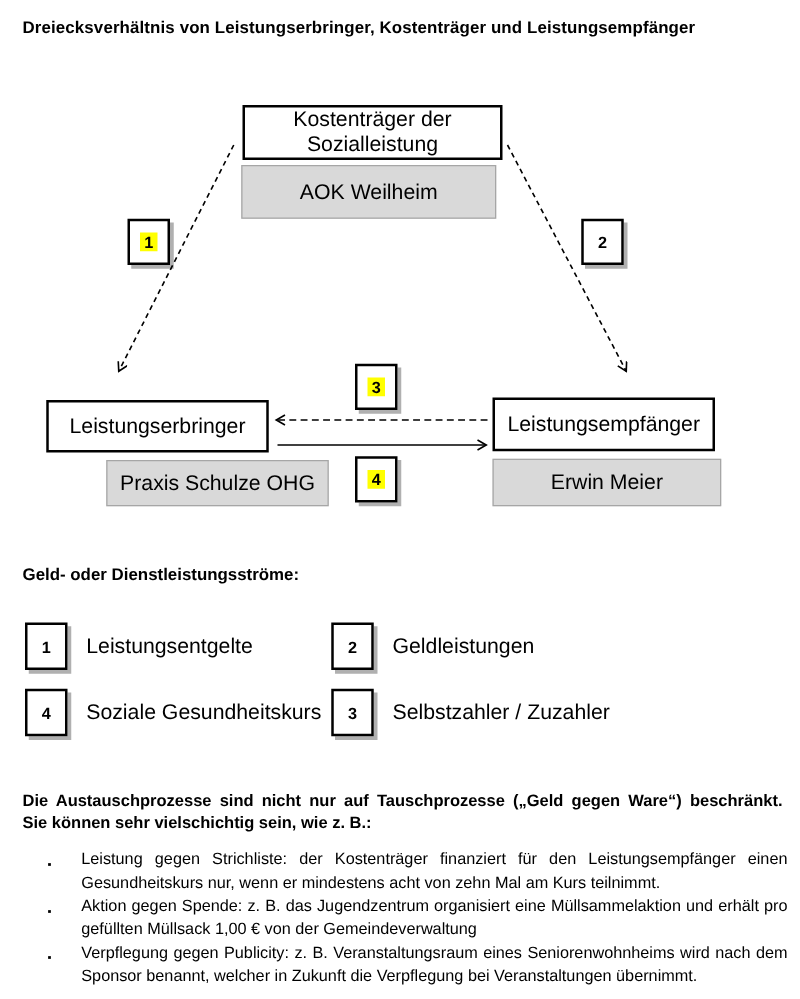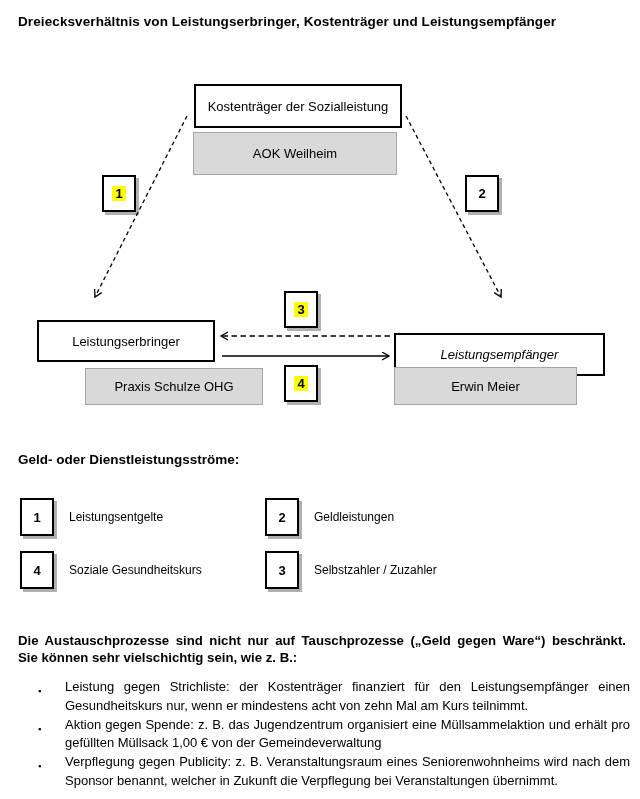--- a/index.html
+++ b/index.html
@@ -2,49 +2,49 @@
 <html><head>
 <meta charset="utf-8">
 <style>
   html,body { margin:0; padding:0; background:#ffffff; }
   body { width:640px; height:799px; font-family:"Liberation Sans", sans-serif; color:#000; }
   .page { position:relative; width:640px; height:799px; background:#fff; overflow:hidden; }
 
   .title { position:absolute; left:18px; top:14px; font-size:13.5px; font-weight:bold; letter-spacing:0.1px; }
 
   .box { position:absolute; box-sizing:border-box; display:flex; align-items:center; justify-content:center;
-         font-size:13px; text-align:center; }
+         font-size:17px; text-align:center; }
   .box.white { background:#ffffff; border:2px solid #000; }
   .box.gray  { background:#d9d9d9; border:1px solid #a6a6a6; }
 
   #top-role   { left:194px; top:84px;  width:208px; height:44px; }
   #top-name   { left:193px; top:132px; width:204px; height:43px; }
   #left-role  { left:37px;  top:320px; width:178px; height:42px; }
   #left-name  { left:37px;  top:368px; width:178px; height:37px;margin-left:48px; }
-  #right-role { left:394px; top:333px; width:211px; height:43px;font-style:italic; }
+  #right-role { left:394px; top:318px; width:178px; height:43px; }
   #right-name { left:394px; top:367px; width:183px; height:38px; }
 
   .marker { position:absolute; width:34px; height:37px; box-sizing:border-box; background:#fff;
             border:2px solid #000; box-shadow:3px 3px 0 #b0b0b0;
             display:flex; align-items:center; justify-content:center;
             font-weight:bold; font-size:13px; }
   .marker .hl { background:#ffff00; padding:0 3px; line-height:15px; }
   #m1 { left:102px; top:175px; }
   #m2 { left:465px; top:175px; }
   #m3 { left:284px; top:291px; }
   #m4 { left:284px; top:365px; }
 
   .arrows { position:absolute; left:0; top:0; pointer-events:none; }
 
   .legend-heading { position:absolute; left:18px; top:452px; font-size:13.5px; font-weight:bold; }
   .legend-item { position:absolute; display:flex; align-items:center; }
   .legend-box { width:34px; height:38px; box-sizing:border-box; background:#fff; border:2px solid #000;
                 box-shadow:3px 3px 0 #b0b0b0; display:flex; align-items:center; justify-content:center;
                 font-weight:bold; font-size:13px; flex:none; }
-  .legend-label { margin-left:15px; font-size:12px; white-space:nowrap; }
+  .legend-label { margin-left:15px; font-size:17px; white-space:nowrap; }
   #li-1 { left:20px;  top:498px; }
   #li-2 { left:265px; top:498px; }
   #li-4 { left:20px;  top:551px; }
   #li-3 { left:265px; top:551px; }
 
   .notes-intro { position:absolute; left:18px; top:632px; width:608px; font-weight:bold;
                  font-size:13.2px; line-height:17px; }
   .notes-intro .l1 { text-align:justify; text-align-last:justify; }
 
   .bullets { position:absolute; left:38px; top:678px; width:592px; font-size:13px; line-height:18.8px; }

